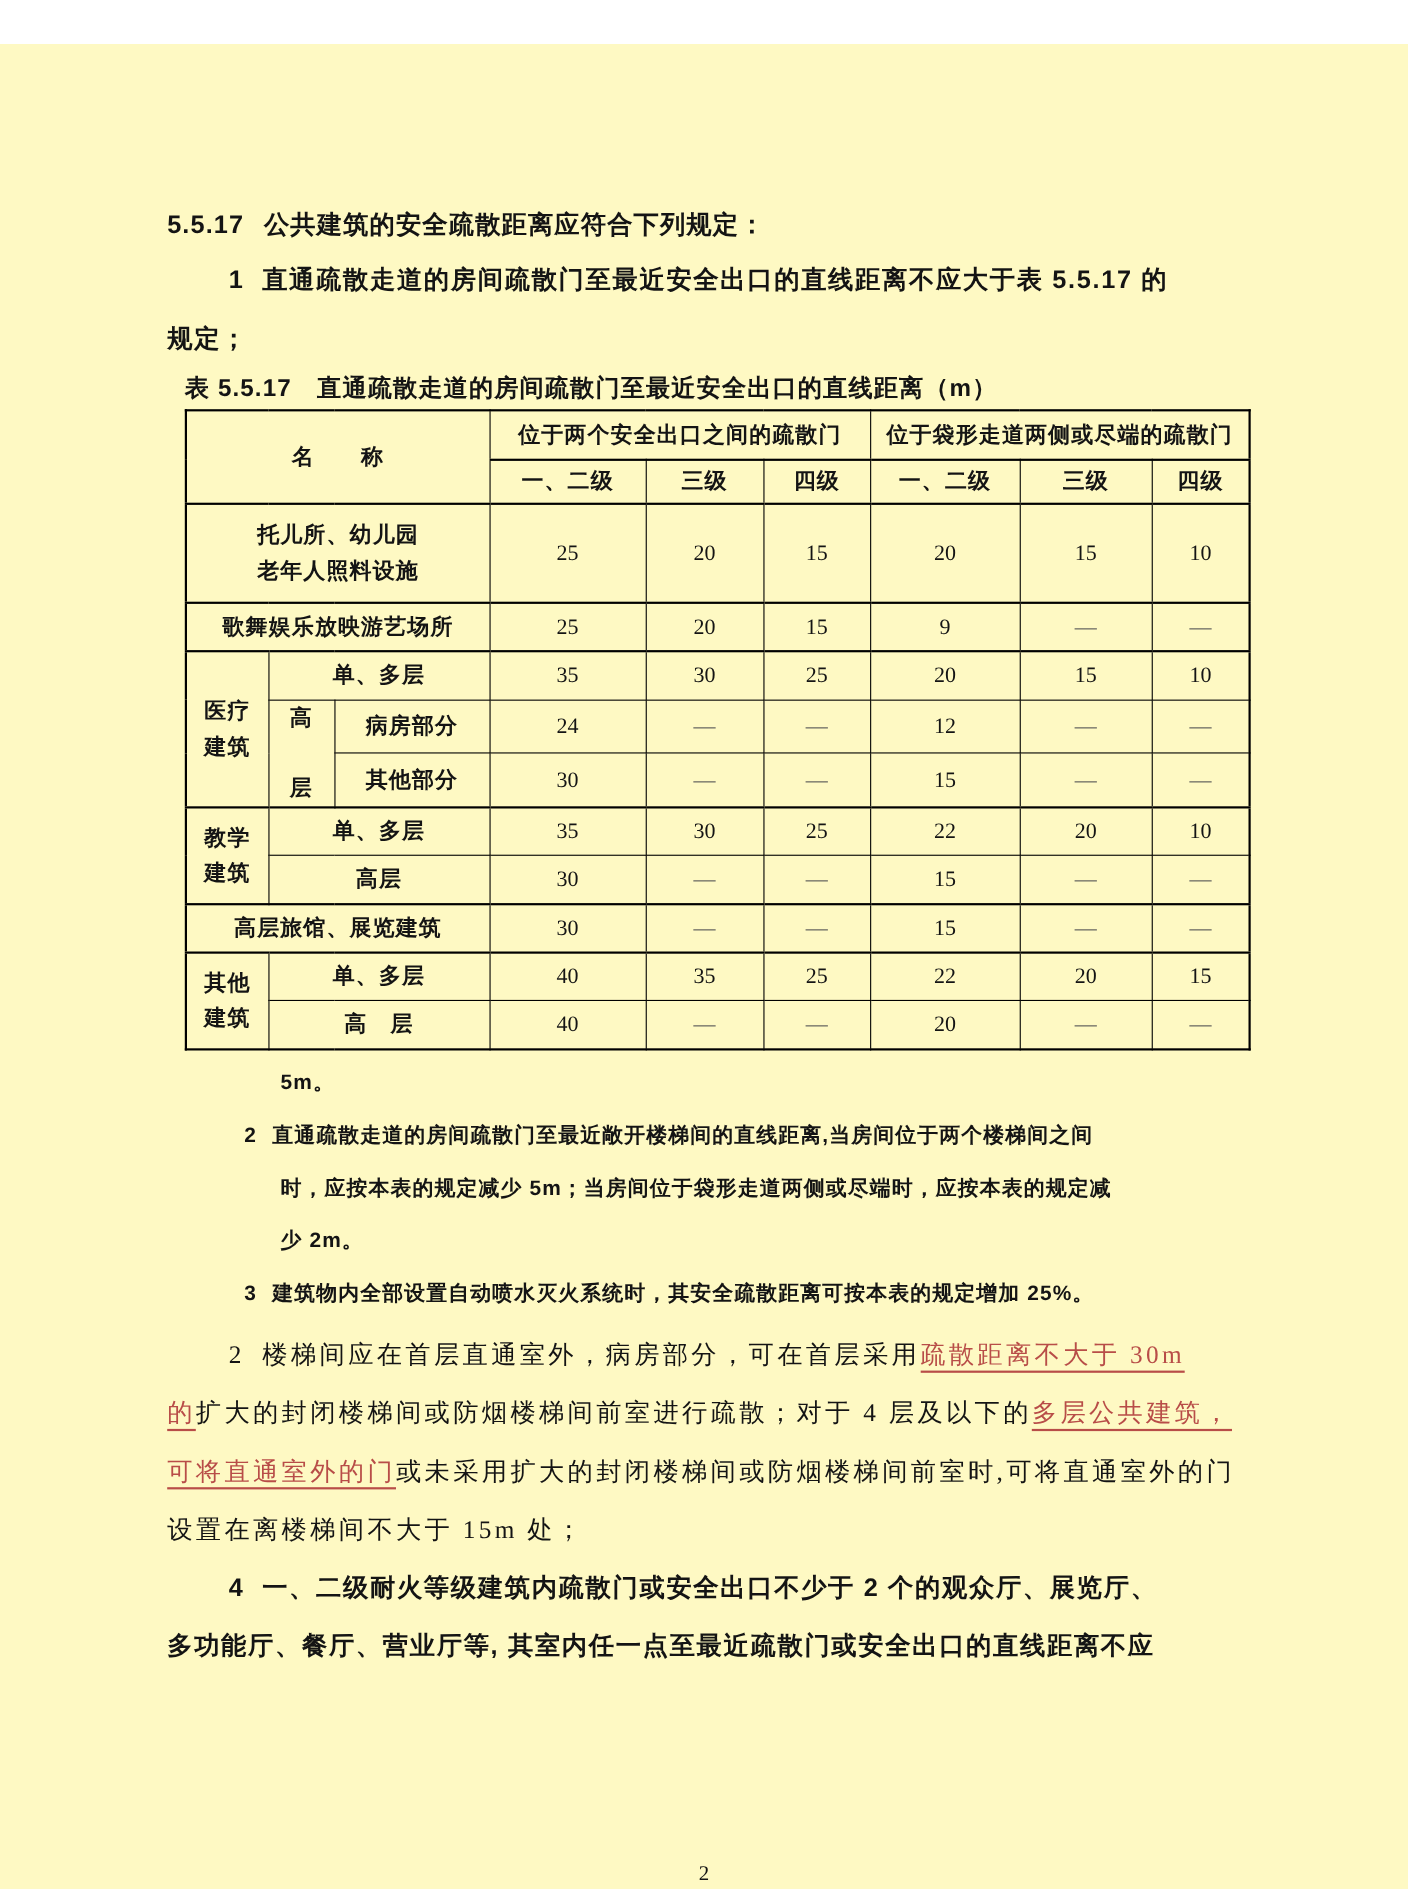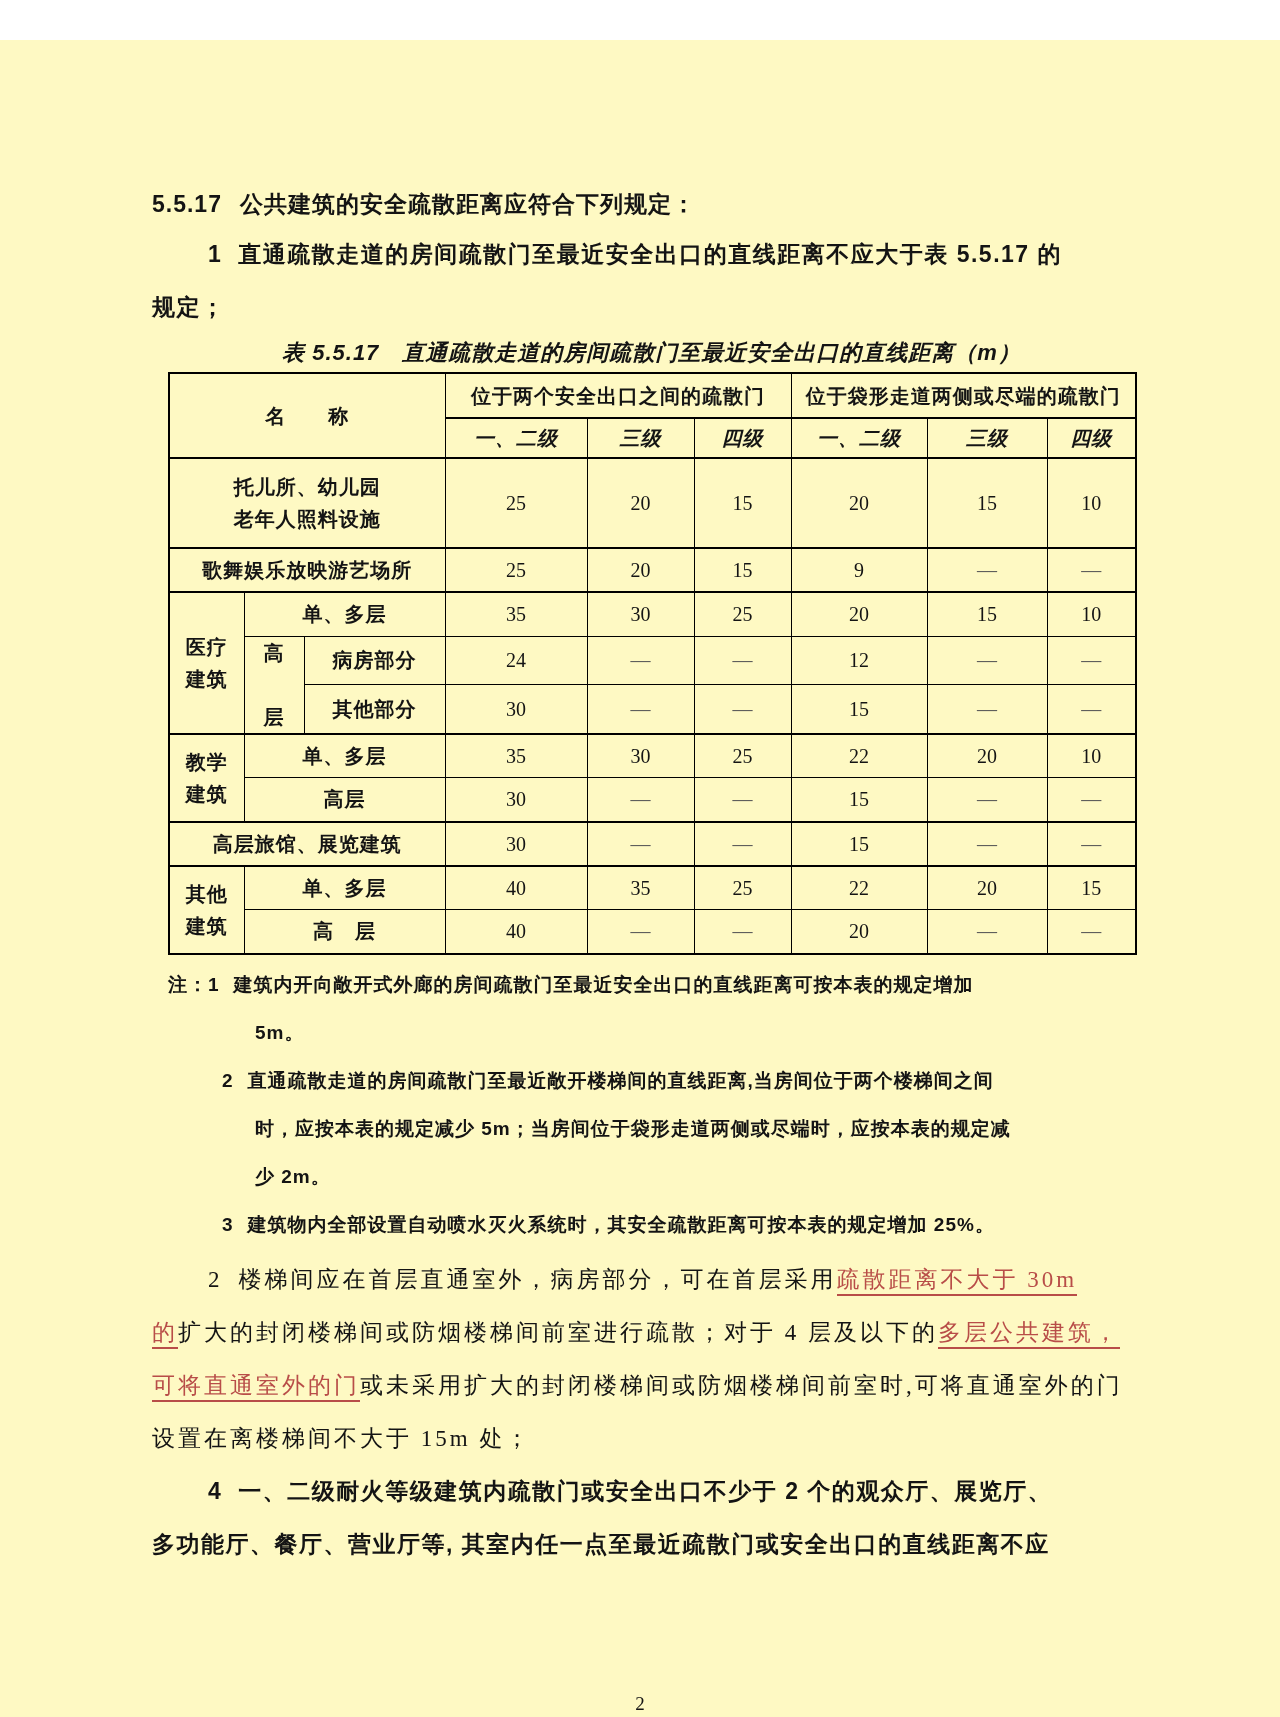--- a/index.html
+++ b/index.html
@@ -24,39 +24,39 @@
   .bodyline{font-size:23px;line-height:53px;letter-spacing:1.5px;}
   .indent1{padding-left:56px;}
   .pnum{margin-right:16px;}
 
   .para-song .bodyline{letter-spacing:3px;font-weight:normal;
     font-family:"Liberation Serif","DejaVu Serif",serif;}
 
   .red{color:#b84d48;border-bottom:2px solid #b84d48;padding-bottom:2px;}
 
   
-  .tbl-title{font-size:22px;line-height:38px;text-align:center;letter-spacing:1px;width:967px;margin-left:16px;font-style:italic;}
+  .tbl-title{font-size:22px;line-height:38px;letter-spacing:1px;width:967px;margin-left:16px;}
   table.tbl{
     border-collapse:collapse;table-layout:fixed;
     width:967px;margin-left:16px;
     font-size:20px;
   }
   table.tbl td{
     border:1px solid #000;
     text-align:center;vertical-align:middle;
     padding:0 2px;
     white-space:pre-line;
     line-height:1.6;
   }
   table.tbl{border:2px solid #000;}
   td.lab{font-family:"Liberation Sans","DejaVu Sans",sans-serif;font-weight:bold;letter-spacing:1px;}
   td.num{font-family:"Liberation Serif","DejaVu Serif",serif;font-size:20px;}
   td.dash{color:#555;font-family:"Liberation Serif","DejaVu Serif",serif;}
   tr.hrow1{height:45px;}
-  tr.hrow2{height:40px;font-style:italic;}
+  tr.hrow2{height:40px;}
   tr.r-tall{height:90px;}
   tr.r{height:44px;}
   tr.sep td{border-top:2px solid #000;}
   td.bsep{border-bottom:2px solid #000 !important;}
 
   
   .notes{margin-left:16px;font-size:19px;letter-spacing:1px;}
   .noteline{line-height:48px;}
   .note-cont{padding-left:87px;}
   .note-numline{padding-left:54px;}
@@ -216,23 +216,20 @@
         <td class="num dash">—</td>
         <td class="num dash">—</td>
         <td class="num">20</td>
         <td class="num dash">—</td>
         <td class="num dash">—</td>
       </tr>
     </tbody>
       </table>
 
     <div class="notes hei" style="margin-top:6px;">
-      <div class="noteline">
-        <span>注：</span><span class="nnum">1</span><span>建筑内开向敞开式外廊的房间疏散门至最近安全出口的直线距离可按本表的规定增加</span>
-      </div>
       <div class="noteline note-cont">5m。</div>
       <div class="noteline note-numline">
         <span class="nnum">2</span><span>直通疏散走道的房间疏散门至最近敞开楼梯间的直线距离,当房间位于两个楼梯间之间</span>
       </div>
       <div class="noteline note-cont">时，应按本表的规定减少 5m；当房间位于袋形走道两侧或尽端时，应按本表的规定减</div>
       <div class="noteline note-cont">少 2m。</div>
       <div class="noteline note-numline">
         <span class="nnum">3</span><span>建筑物内全部设置自动喷水灭火系统时，其安全疏散距离可按本表的规定增加 25%。</span>
       </div>
     </div>

